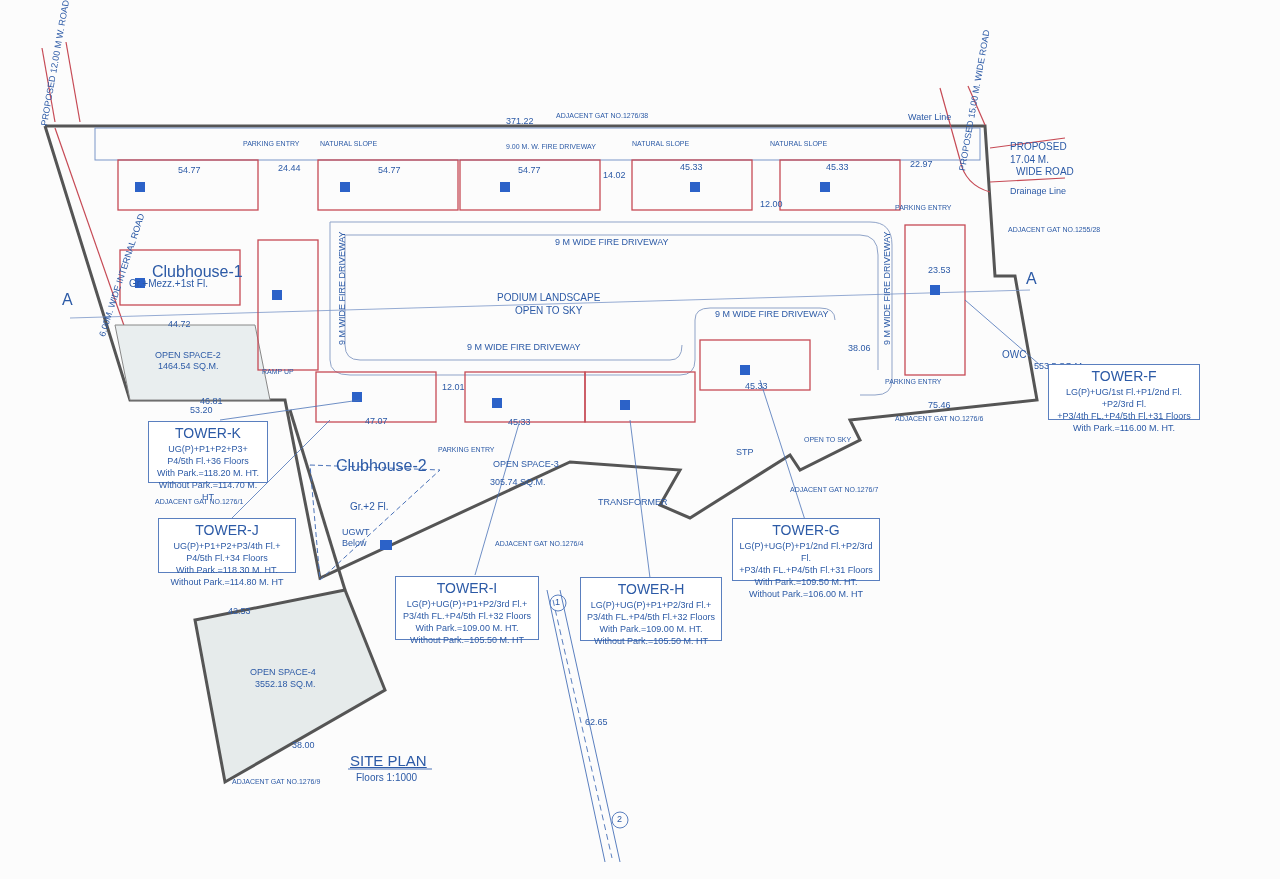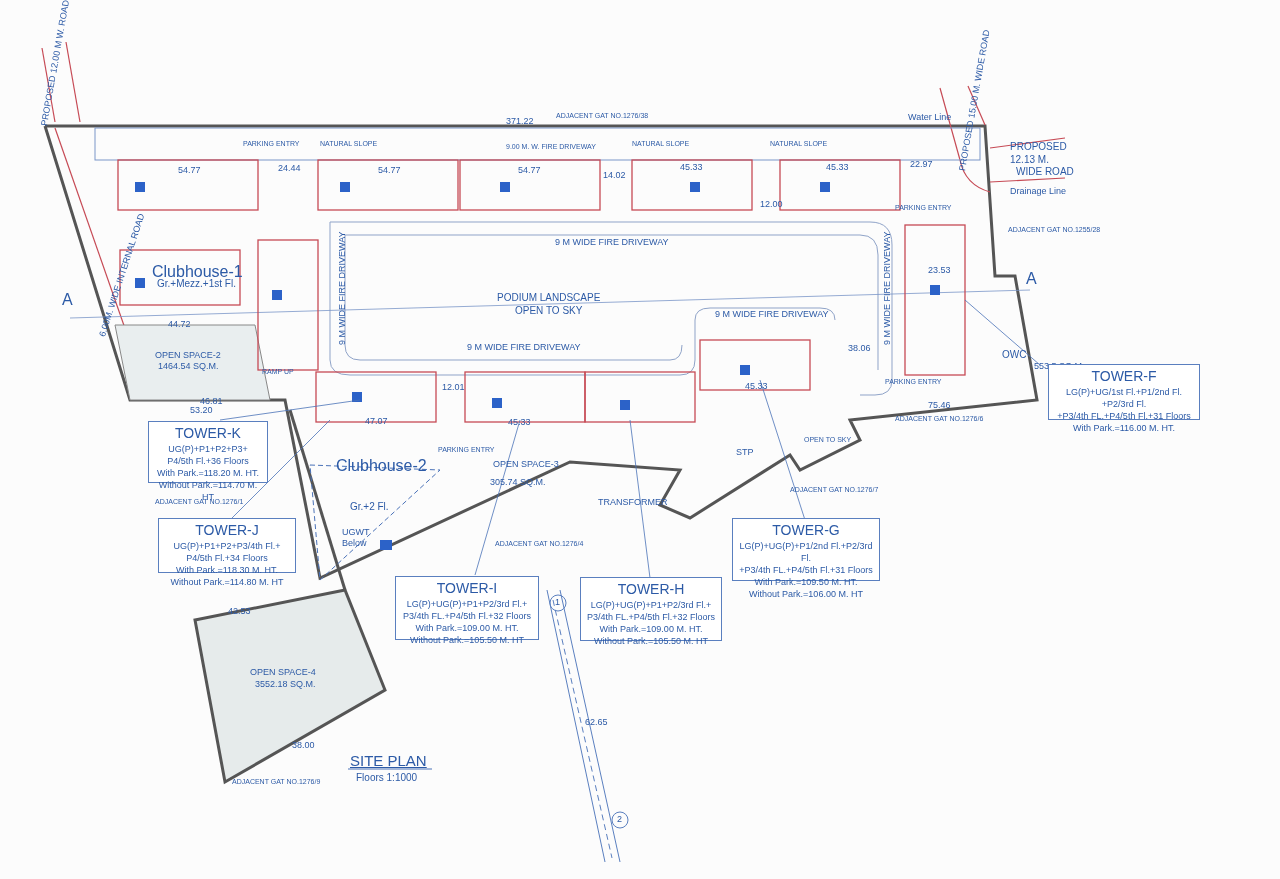--- a/index.html
+++ b/index.html
@@ -106,21 +106,21 @@
     <line x1="805" y1="520" x2="760" y2="380"></line>
   </g>
 
   <line x1="348" y1="769" x2="432" y2="769" stroke="#4a72b8" stroke-width="1"></line>
 </svg>
 
 <div class="lbl small rot" style="left:40px;top:125px;transform:rotate(-80deg);">PROPOSED 12.00 M W. ROAD</div>
 <div class="lbl small rot" style="left:98px;top:335px;transform:rotate(-72deg);">6.00M. WIDE INTERNAL ROAD</div>
 <div class="lbl small rot" style="left:958px;top:170px;transform:rotate(-80deg);">PROPOSED 15.00 M. WIDE ROAD</div>
 <div class="lbl med" style="left:1010px;top:142px;">PROPOSED</div>
-<div class="lbl med" style="left:1010px;top:155px;">12.13 M.</div>
+<div class="lbl med" style="left:1010px;top:155px;">17.04 M.</div>
 <div class="lbl med" style="left:1016px;top:167px;">WIDE ROAD</div>
 <div class="lbl small" style="left:908px;top:113px;">Water Line</div>
 <div class="lbl small" style="left:1010px;top:187px;">Drainage Line</div>
 
 <div class="lbl tiny" style="left:556px;top:112px;">ADJACENT GAT NO.1276/38</div>
 <div class="lbl tiny" style="left:1008px;top:226px;">ADJACENT GAT NO.1255/28</div>
 <div class="lbl tiny" style="left:895px;top:415px;">ADJACENT GAT NO.1276/6</div>
 <div class="lbl tiny" style="left:790px;top:486px;">ADJACENT GAT NO.1276/7</div>
 <div class="lbl tiny" style="left:155px;top:498px;">ADJACENT GAT NO.1276/1</div>
 <div class="lbl tiny" style="left:495px;top:540px;">ADJACENT GAT NO.1276/4</div>
@@ -144,21 +144,21 @@
 <div class="lbl small" style="left:736px;top:448px;">STP</div>
 <div class="lbl small" style="left:598px;top:498px;">TRANSFORMER</div>
 <div class="lbl tiny" style="left:804px;top:436px;">OPEN TO SKY</div>
 <div class="lbl small" style="left:342px;top:528px;">UGWT</div>
 <div class="lbl small" style="left:342px;top:539px;">Below</div>
 <div class="lbl tiny" style="left:262px;top:368px;">RAMP UP</div>
 <div class="lbl big" style="left:62px;top:292px;">A</div>
 <div class="lbl big" style="left:1026px;top:271px;">A</div>
 
 <div class="lbl big" style="left:152px;top:264px;">Clubhouse-1</div>
-<div class="lbl med" style="left:157px;top:279px;">Gr.+Mezz.+1st Fl.</div>
+<div class="lbl med" style="left:129px;top:279px;">Gr.+Mezz.+1st Fl.</div>
 <div class="lbl big" style="left:336px;top:458px;">Clubhouse-2</div>
 <div class="lbl med" style="left:350px;top:502px;">Gr.+2 Fl.</div>
 
 <div class="lbl small" style="left:250px;top:668px;">OPEN SPACE-4</div>
 <div class="lbl small" style="left:255px;top:680px;">3552.18 SQ.M.</div>
 <div class="lbl small" style="left:155px;top:351px;">OPEN SPACE-2</div>
 <div class="lbl small" style="left:158px;top:362px;">1464.54 SQ.M.</div>
 <div class="lbl small" style="left:493px;top:460px;">OPEN SPACE-3</div>
 <div class="lbl small" style="left:490px;top:478px;">305.74 SQ.M.</div>
 <div class="lbl med" style="left:1002px;top:350px;">OWC</div>

